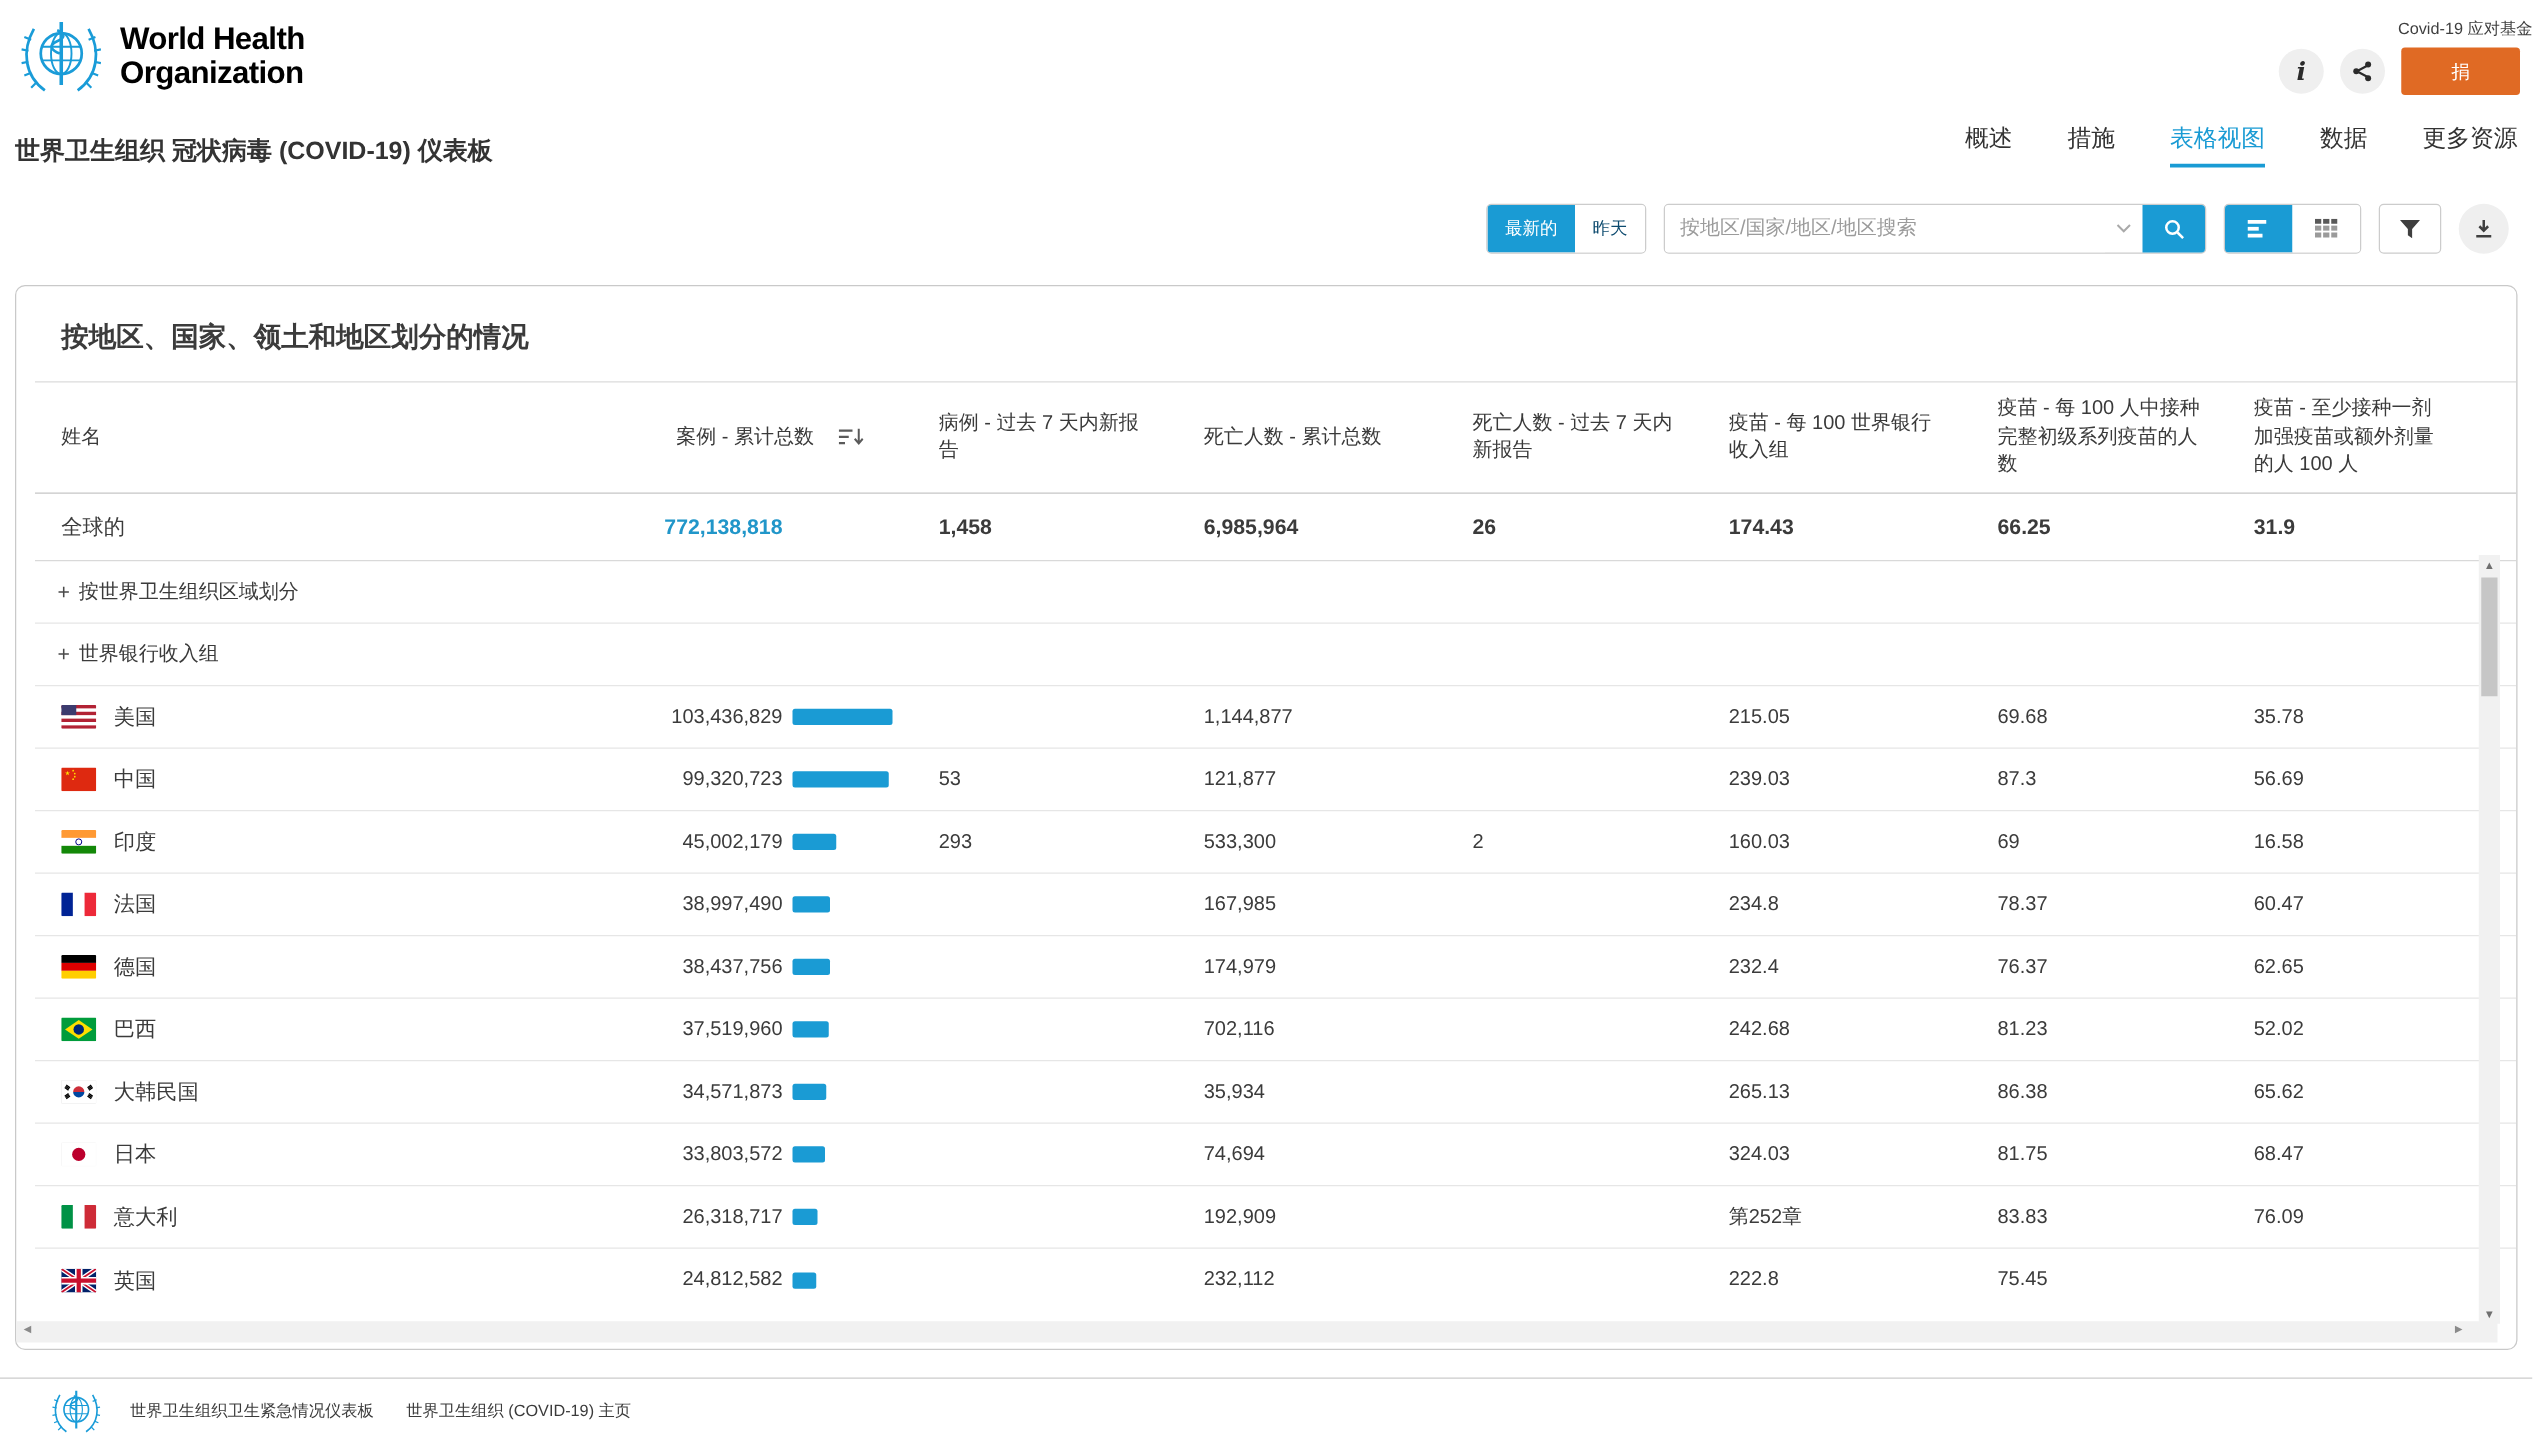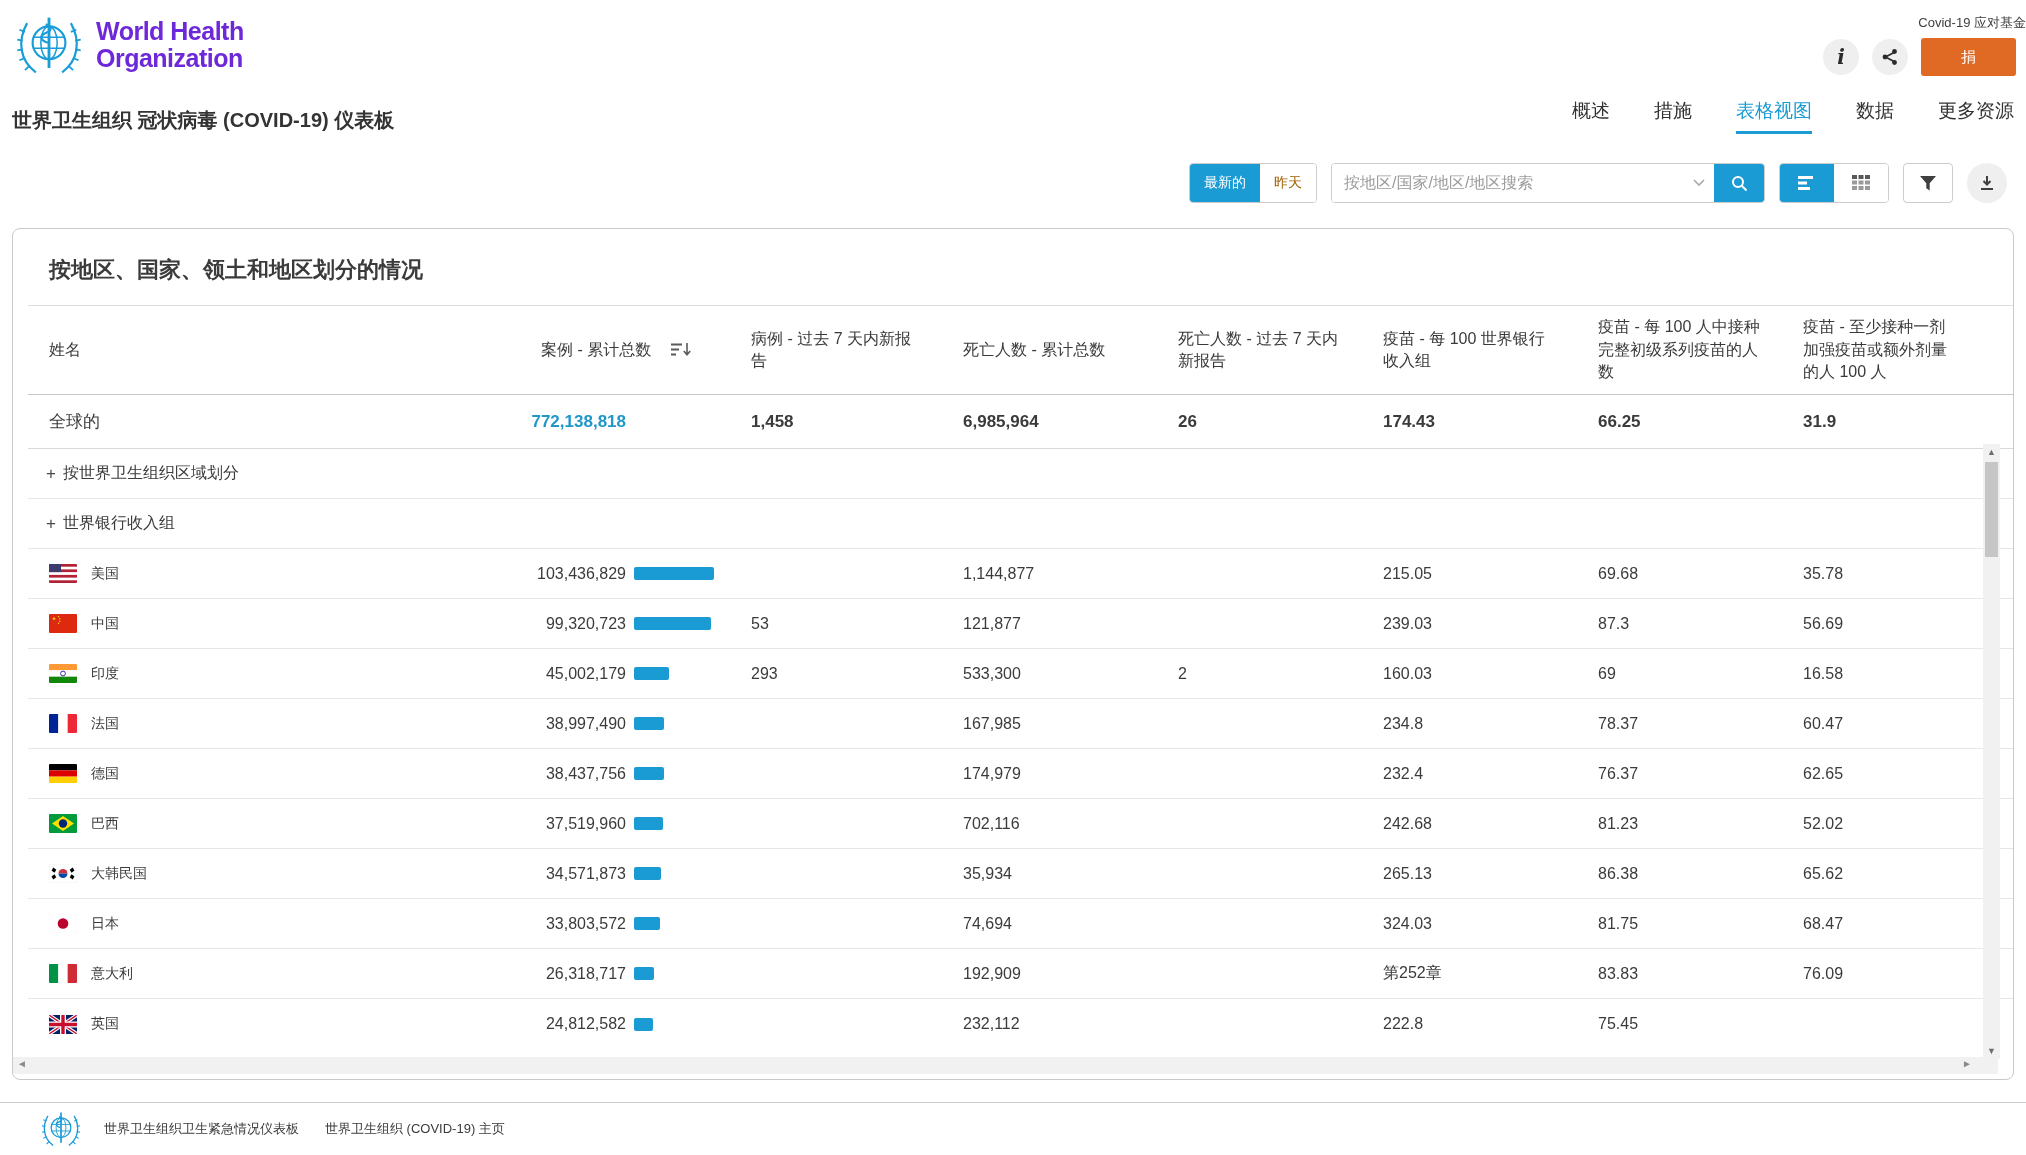--- a/index.html
+++ b/index.html
@@ -8,21 +8,21 @@
     position:relative;
     background:#ffffff;
     font-family:"Liberation Sans","DejaVu Sans",sans-serif;
     color:#3b3b3b;
     overflow:hidden;
   }
 
   
   .logo { position:absolute; left:14px; top:10px; display:flex; align-items:center; gap:12px; }
   .logo svg { width:70px; height:70px; }
-  .wordmark { font-size:25px; font-weight:bold; color:#6d28d9; line-height:27px; letter-spacing:-0.5px; }
+  .wordmark { font-size:25px; font-weight:bold; color:#000000; line-height:27px; letter-spacing:-0.5px; }
 
   .fund-label { position:absolute; top:14px; right:0; font-size:13px; color:#3f3f3f; }
   .header-actions { position:absolute; top:38px; right:10px; display:flex; align-items:center; gap:13px; }
   .circle-btn { width:36px; height:36px; border-radius:50%; background:#efefef; border:none;
                 display:flex; align-items:center; justify-content:center; cursor:pointer; }
   .info-glyph { font-family:"DejaVu Serif","Liberation Serif",serif; font-style:italic; font-weight:bold;
                 font-size:20px; color:#2b2b2b; }
   .donate-btn { width:95px; height:38px; background:#e06a24; color:#fff; border:none; border-radius:3px;
                 font-size:15px; cursor:pointer; }
 
@@ -30,21 +30,21 @@
                justify-content:space-between; align-items:flex-end; }
   .page-title { font-size:20px; font-weight:bold; color:#333; }
   .nav { display:flex; gap:44px; align-items:center; }
   .nav-item { font-size:19px; color:#333; font-weight:500; cursor:pointer; padding-bottom:7px;
               border-bottom:3px solid transparent; }
   .nav-item.active { color:#1a9bd4; border-bottom-color:#1a9bd4; }
 
   
   .toolbar { position:absolute; top:163px; right:19px; display:flex; align-items:center; gap:14px; }
   .seg-group { display:flex; border:1px solid #ccc; border-radius:4px; overflow:hidden; height:40px; }
-  .seg-btn { border:none; background:#fff; color:#a16207; font-size:14px; padding:0 14px; cursor:pointer; }
+  .seg-btn { border:none; background:#fff; color:#0c4a6e; font-size:14px; padding:0 14px; cursor:pointer; }
   .seg-btn.active { background:#1a9bd4; color:#fff; }
   .search-wrap { display:flex; align-items:center; height:40px; border:1px solid #ccc; border-radius:4px;
                  overflow:hidden; background:#fff; }
   .search-input { width:352px; height:100%; border:none; outline:none; font-size:16px; padding:0 12px;
                   font-family:inherit; color:#444; }
   .search-input::placeholder { color:#9b9b9b; }
   .chevron-box { width:30px; display:flex; justify-content:center; cursor:pointer; }
   .search-btn { width:50px; height:40px; border:none; background:#1a9bd4; display:flex;
                 align-items:center; justify-content:center; cursor:pointer; }
   .view-group { display:flex; border:1px solid #ccc; border-radius:4px; overflow:hidden; height:40px; }
@@ -73,21 +73,21 @@
   .num-box { width:130px; text-align:right; }
   .global-cases { color:#2196c9; font-weight:bold; }
   .g-val { padding-left:12px; font-weight:bold; }
 
   .rows-region { position:relative; height:615px; }
   .group-row { height:50px; display:flex; align-items:center; gap:7px; padding-left:18px;
                border-bottom:1px solid #e6e6e6; font-size:16px; color:#3b3b3b; cursor:pointer; }
   .expand-glyph { font-size:17px; color:#4a4a4a; }
 
   .country-row { height:50px; align-items:center; border-bottom:1px solid #e6e6e6; font-size:16px; }
-  .c-name { display:flex; align-items:center; gap:14px; padding-left:21px; font-size:14px; }
+  .c-name { display:flex; align-items:center; gap:14px; padding-left:21px; font-size:17px; }
   .flag { width:28px; height:19px; border-radius:1px; flex:0 0 auto; }
   .c-cases { display:flex; align-items:center; }
   .bar { height:13px; background:#1a9bd4; border-radius:2px; margin-left:8px; }
   .c-val { padding-left:12px; }
 
   
   .v-scrollbar { position:absolute; top:215px; right:13px; width:17px; height:615px; background:#f1f1f1; }
   .v-thumb { position:absolute; top:18px; left:2px; width:13px; height:95px; background:#c6c6c6; }
   .sb-arrow { position:absolute; left:0; width:17px; text-align:center; font-size:9px; color:#6f6f6f; }
   .h-scrollbar { position:absolute; left:0; bottom:5px; height:17px; width:1985px; background:#f1f1f1; }

